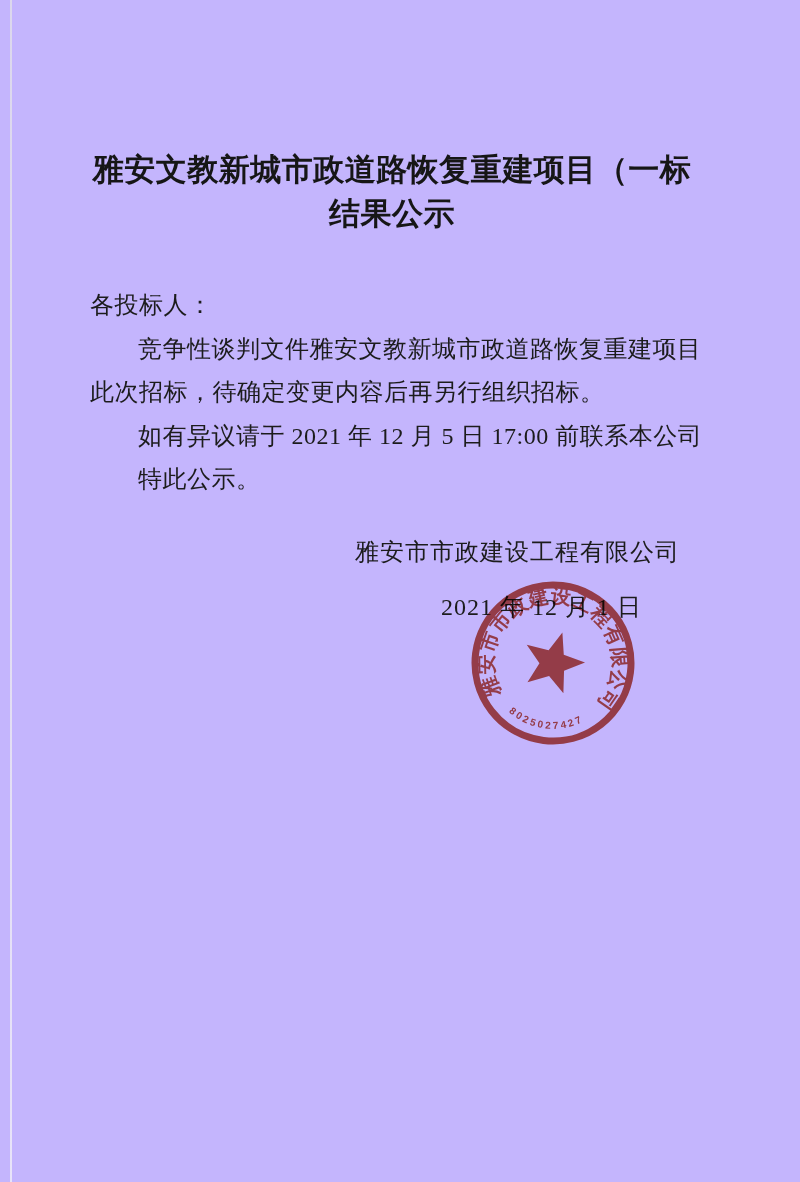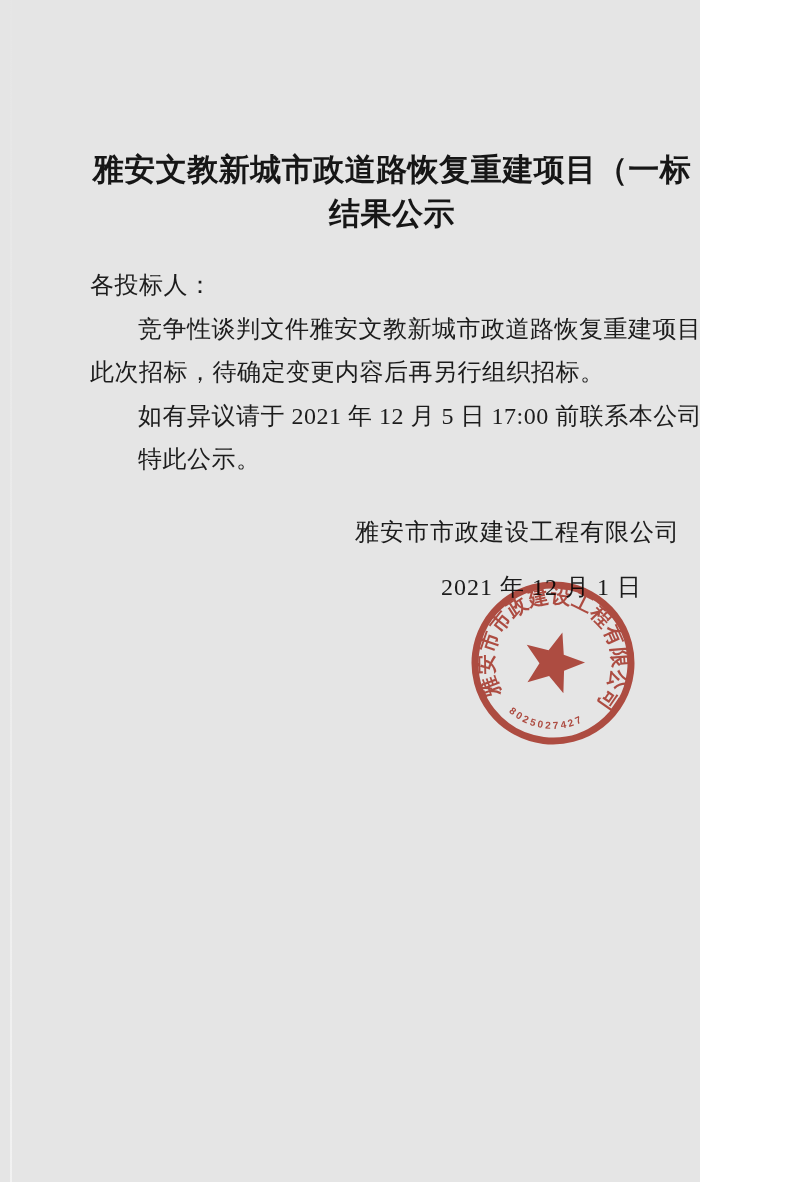--- a/index.html
+++ b/index.html
@@ -2,23 +2,23 @@
 <html><head>
 <meta charset="utf-8">
 <style>
   html, body {
     margin: 0;
     padding: 0;
     background: #ffffff;
   }
   .page {
     position: relative;
-    width: 700px;
+    width: 800px;
     height: 1182px;
-    background: #e5e5e5;
+    background: #c4b5fd;
     overflow: hidden;
     font-family: "Liberation Serif", "DejaVu Serif", serif;
     color: #1c1c1c;
   }
   .scan-edge-line {
     position: absolute;
     left: 10px;
     top: 0;
     bottom: 0;
     width: 2px;
@@ -34,21 +34,21 @@
   .title {
     text-align: center;
     font-family: "Liberation Sans", "DejaVu Sans", sans-serif;
     font-weight: 800;
     font-size: 31px;
     line-height: 44px;
     letter-spacing: 0.5px;
     color: #161616;
   }
   .body-block {
-    margin-top: 28px;
+    margin-top: 48px;
     font-size: 24px;
     line-height: 43.5px;
     letter-spacing: 0.5px;
   }
   .line { white-space: nowrap; }
   .indent { text-indent: 2em; }
   .signature {
     margin-top: 29px;
     font-size: 24px;
     line-height: 43.5px;

